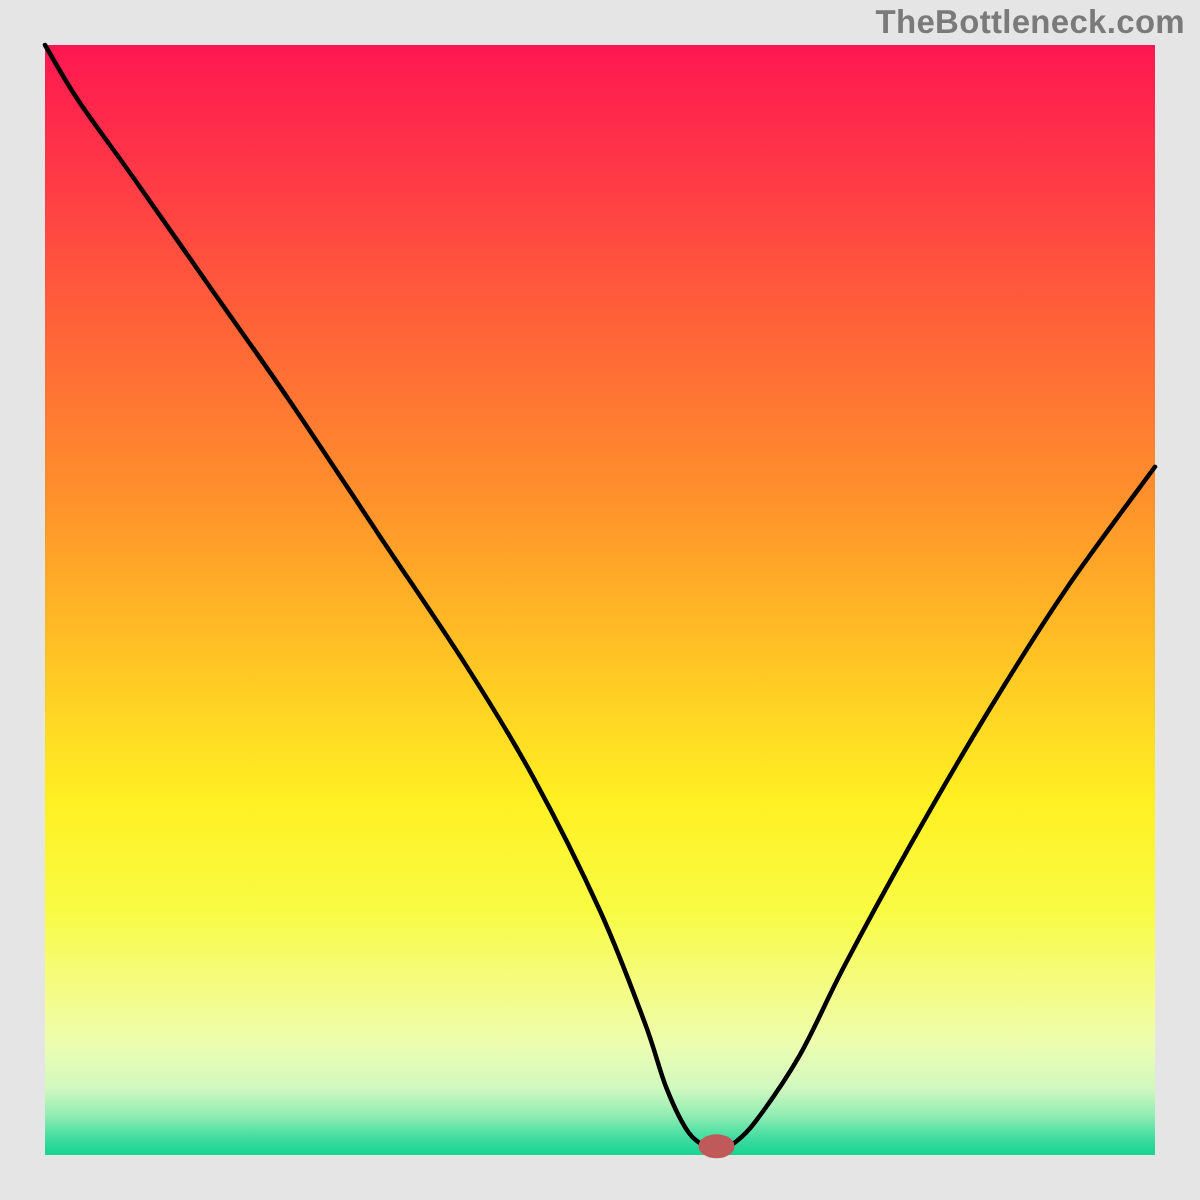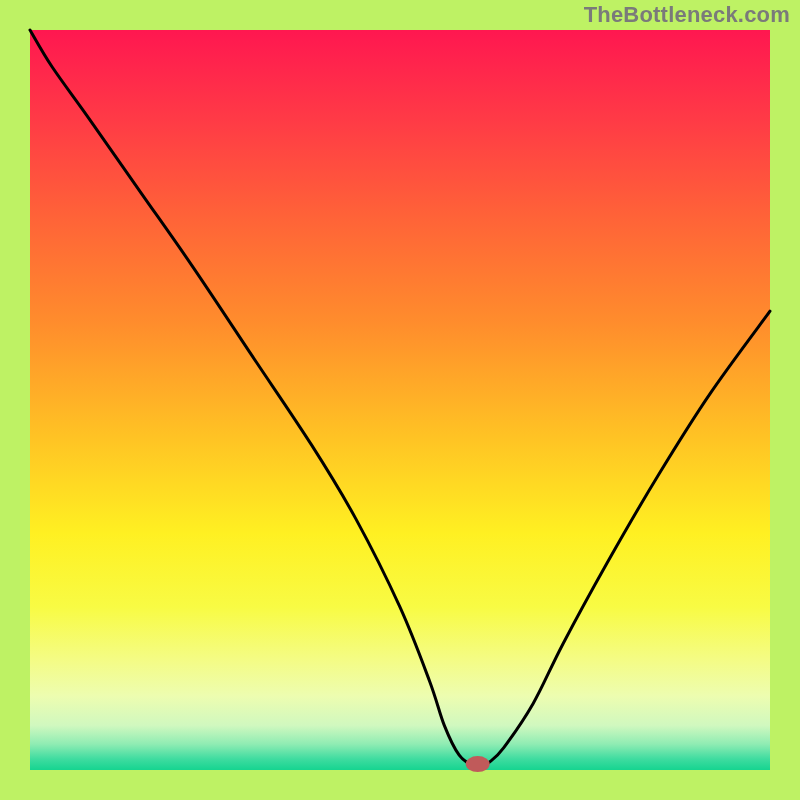--- a/index.html
+++ b/index.html
@@ -7,21 +7,21 @@
     padding: 0;
     width: 800px;
     height: 800px;
     background: #000;
     overflow: hidden;
   }
   .stage {
     position: relative;
     width: 800px;
     height: 800px;
-    background: #bef264;
+    background: #e5e5e5;
   }
   svg {
     position: absolute;
     left: 0;
     top: 0;
     display: block;
   }
   .watermark {
     position: absolute;
     top: 2px;

